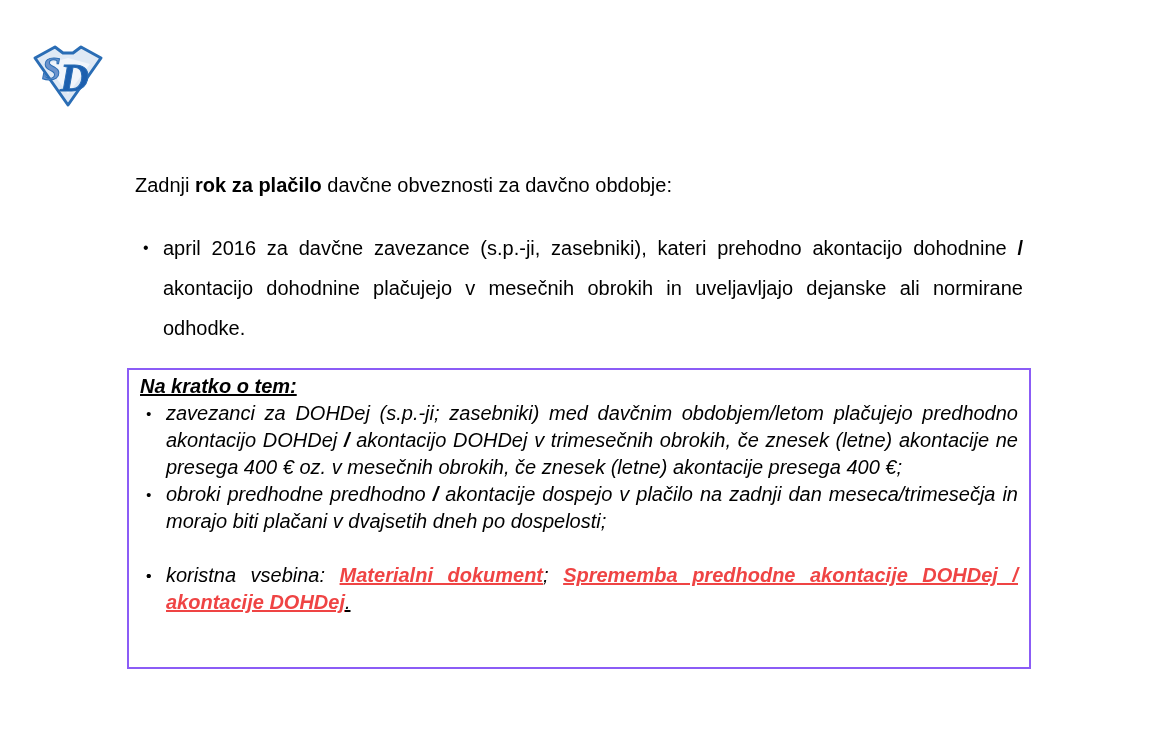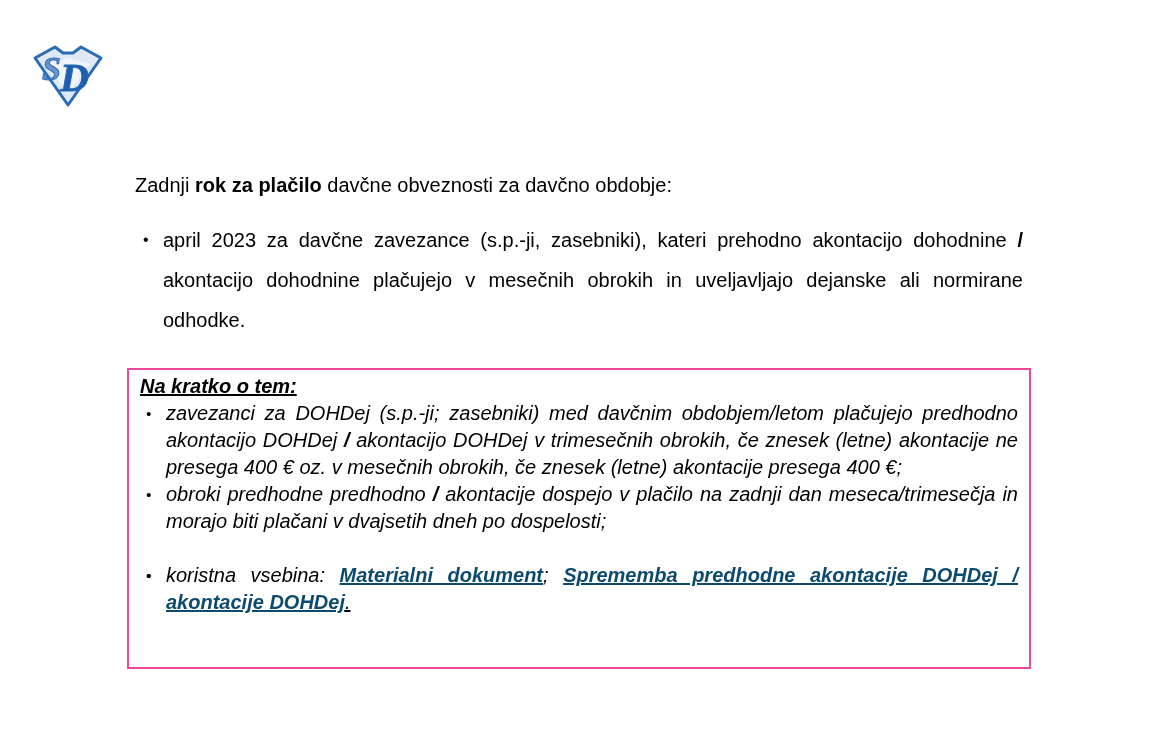--- a/index.html
+++ b/index.html
@@ -12,51 +12,51 @@
     color:#000000;
     overflow:hidden;
   }
   .logo {
     position:absolute; left:32px; top:44px; width:72px; height:64px;
   }
   .intro {
     position:absolute; left:135px; top:170px; width:888px;
     font-size:20px;
   }
-  .intro-title { line-height:30px; margin:0 0 20px 0; }
+  .intro-title { line-height:30px; margin:0 0 28px 0; }
   .seg-bold { font-weight:bold; }
   .intro-bullet {
     position:relative; padding-left:28px;
     text-align:justify; text-align-last:left;
     line-height:40px;
   }
   .intro-bullet .marker {
     position:absolute; left:8px; top:0; font-size:16px; line-height:40px;
   }
   .infobox {
     position:absolute; left:127px; top:368px; width:904px; height:301px;
     box-sizing:border-box;
-    border:2px solid #ec4899;
+    border:2px solid #8b5cf6;
     padding:3px 11px 0 11px;
     font-size:20px; line-height:27px;
     font-style:italic;
   }
   .box-heading {
     font-weight:bold; text-decoration:underline; margin:0;
   }
   .box-bullet {
     position:relative; padding-left:26px;
     text-align:justify; text-align-last:left;
   }
   .box-bullet .marker {
     position:absolute; left:6px; top:0; font-size:15px; line-height:27px;
   }
   .box-spacer { height:27px; }
   a.doc-link {
-    color:#0c4a6e; font-weight:bold; text-decoration:underline; cursor:pointer;
+    color:#ef4444; font-weight:bold; text-decoration:underline; cursor:pointer;
   }
   .u-black { text-decoration:underline; }
 </style>
 </head>
 <body>
 
 <div class="page">
 
   <div class="logo">
     <svg viewBox="0 0 72 64" width="72" height="64">
@@ -64,21 +64,21 @@
       <path d="M14 20 L36 14 L58 20 L36 50 Z" fill="#ffffff" opacity="0.55"></path>
       <text x="10" y="36" font-family="Liberation Serif, serif" font-size="34" font-weight="bold" font-style="italic" fill="#6b93cc" stroke="#2a6db5" stroke-width="1">S</text>
       <text x="28" y="47" font-family="Liberation Serif, serif" font-size="40" font-weight="bold" font-style="italic" fill="#1d5fae" stroke="#2a6db5" stroke-width="1">D</text>
     </svg>
   </div>
 
   <div class="intro">
     <p class="intro-title"><span>Zadnji </span><span class="seg-bold">rok za plačilo</span><span> davčne obveznosti za davčno obdobje:</span></p>
 
     <div class="intro-bullet">
-      <span class="marker">•</span><span>april 2023 za davčne zavezance (s.p.-ji, zasebniki), kateri prehodno akontacijo dohodnine </span><span class="seg-bold">/</span><span> akontacijo dohodnine plačujejo v mesečnih obrokih in uveljavljajo dejanske ali normirane odhodke.</span>
+      <span class="marker">•</span><span>april 2016 za davčne zavezance (s.p.-ji, zasebniki), kateri prehodno akontacijo dohodnine </span><span class="seg-bold">/</span><span> akontacijo dohodnine plačujejo v mesečnih obrokih in uveljavljajo dejanske ali normirane odhodke.</span>
     </div>
   </div>
 
   <div class="infobox">
     <p class="box-heading">Na kratko o tem:</p>
 
     <div class="box-bullet">
       <span class="marker">•</span><span>zavezanci za DOHDej (s.p.-ji; zasebniki) med davčnim obdobjem/letom plačujejo predhodno akontacijo DOHDej </span><span class="seg-bold">/</span><span> akontacijo DOHDej v trimesečnih obrokih, če znesek (letne) akontacije ne presega 400 € oz. v mesečnih obrokih, če znesek (letne) akontacije presega 400 €;</span>
     </div>
 

